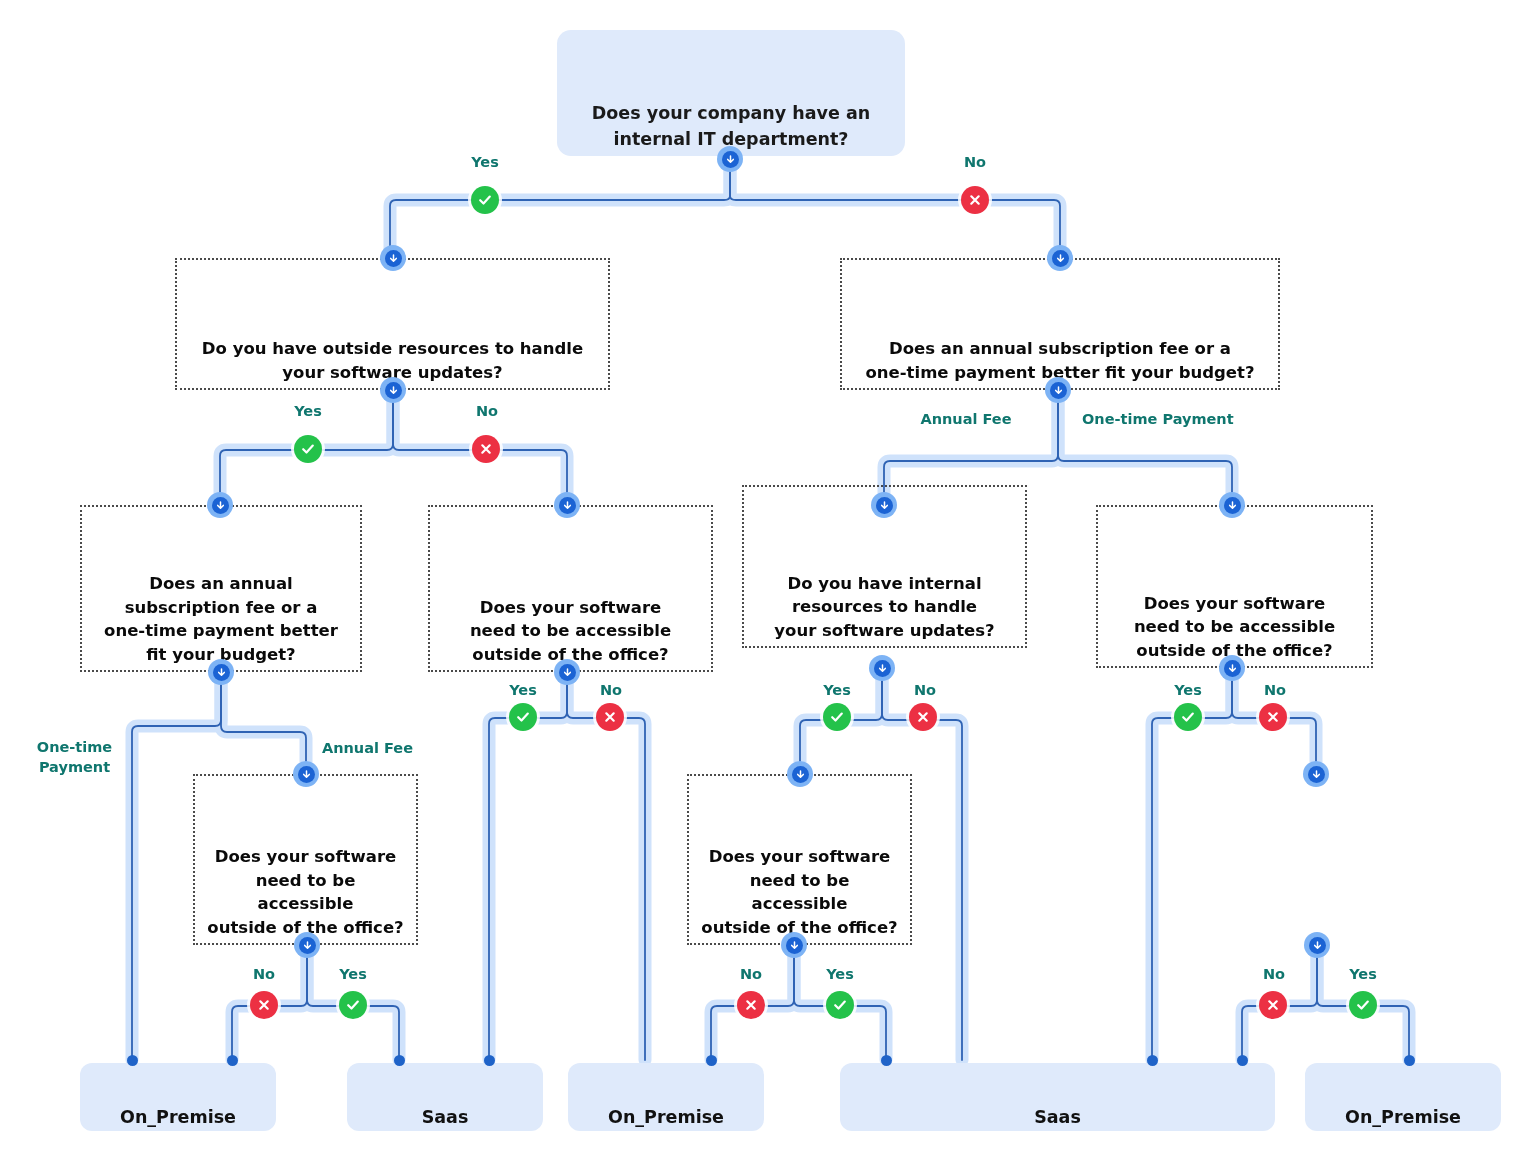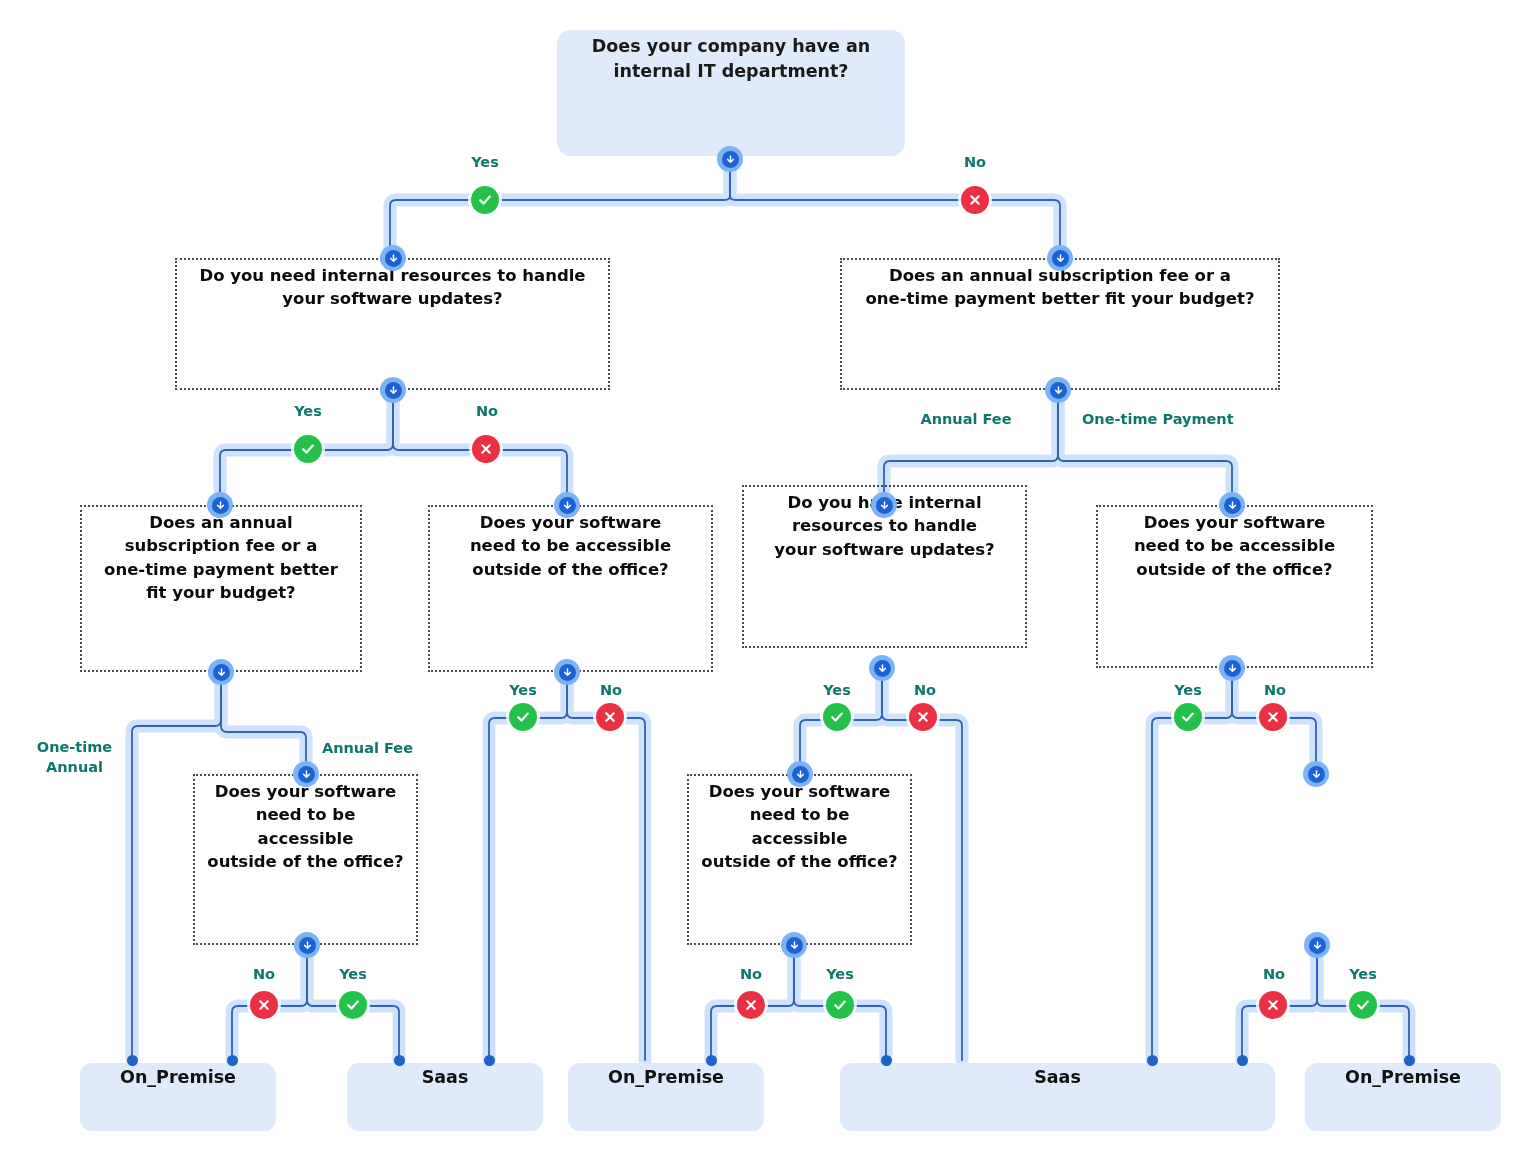--- a/index.html
+++ b/index.html
@@ -1,20 +1,20 @@
 <!DOCTYPE html>
 <html><head>
 <meta charset="utf-8">
 <style>
   html,body{margin:0;padding:0;background:#ffffff;}
   body{font-family:"DejaVu Sans","Liberation Sans",sans-serif;}
   #stage{position:relative;width:1524px;height:1168px;overflow:hidden;background:#fff;}
   #wires{position:absolute;left:0;top:0;width:1524px;height:1168px;}
 
-  .node{position:absolute;box-sizing:border-box;display:flex;align-items:flex-start;justify-content:center;text-align:center;}
+  .node{position:absolute;box-sizing:border-box;display:flex;align-items:flex-end;justify-content:center;text-align:center;}
 
   .rounded{
     background:#dfeafb;border-radius:14px;color:#1a1a1a;
     font-weight:600;font-size:17.5px;line-height:1.45;
   }
   .dotted{
     background:transparent;border:2px dotted #4a4a4a;
     color:#0a0a0a;font-weight:700;font-size:16.5px;line-height:1.42;
   }
   .leaf{
@@ -110,21 +110,21 @@
       <path d="M1317,945 L1317,1000 Q1317,1006 1323,1006 L1403,1006 Q1409,1006 1409,1012 L1409,1060"></path>
     </g>
   </svg>
 
   <div class="node rounded" style="left:557px;top:30px;width:348px;height:126px;">
     <span class="nodetext" style="white-space:pre-line;">Does your company have an
 internal IT department?</span>
   </div>
 
   <div class="node dotted" style="left:175px;top:258px;width:435px;height:132px;">
-    <span class="nodetext" style="white-space:pre-line;">Do you need internal resources to handle
+    <span class="nodetext" style="white-space:pre-line;">Do you have outside resources to handle
 your software updates?</span>
   </div>
 
   <div class="node dotted" style="left:840px;top:258px;width:440px;height:132px;">
     <span class="nodetext" style="white-space:pre-line;">Does an annual subscription fee or a
 one-time payment better fit your budget?</span>
   </div>
 
   <div class="node dotted" style="left:80px;top:505px;width:282px;height:167px;">
     <span class="nodetext" style="white-space:pre-line;">Does an annual
@@ -324,21 +324,21 @@
   <div class="dot" style="left:1237px;top:1055px;"></div>
   <div class="dot" style="left:1404px;top:1055px;"></div>
 
   <div class="edge-label" style="left:450px;top:153px;width:70px;">Yes</div>
   <div class="edge-label" style="left:940px;top:153px;width:70px;">No</div>
   <div class="edge-label" style="left:273px;top:402px;width:70px;">Yes</div>
   <div class="edge-label" style="left:452px;top:402px;width:70px;">No</div>
   <div class="edge-label" style="left:898px;top:410px;width:136px;">Annual Fee</div>
   <div class="edge-label" style="left:1082px;top:410px;width:165px;text-align:left;">One-time Payment</div>
   <div class="edge-label" style="left:22px;top:738px;width:105px;">One-time
-Annual</div>
+Payment</div>
   <div class="edge-label" style="left:322px;top:739px;width:120px;text-align:left;">Annual Fee</div>
   <div class="edge-label" style="left:490px;top:681px;width:66px;">Yes</div>
   <div class="edge-label" style="left:578px;top:681px;width:66px;">No</div>
   <div class="edge-label" style="left:804px;top:681px;width:66px;">Yes</div>
   <div class="edge-label" style="left:892px;top:681px;width:66px;">No</div>
   <div class="edge-label" style="left:1155px;top:681px;width:66px;">Yes</div>
   <div class="edge-label" style="left:1242px;top:681px;width:66px;">No</div>
   <div class="edge-label" style="left:231px;top:965px;width:66px;">No</div>
   <div class="edge-label" style="left:320px;top:965px;width:66px;">Yes</div>
   <div class="edge-label" style="left:718px;top:965px;width:66px;">No</div>

